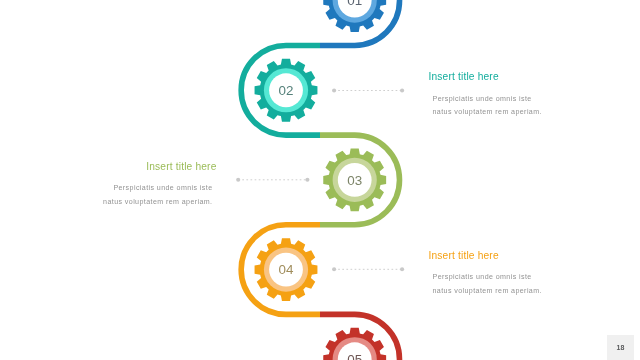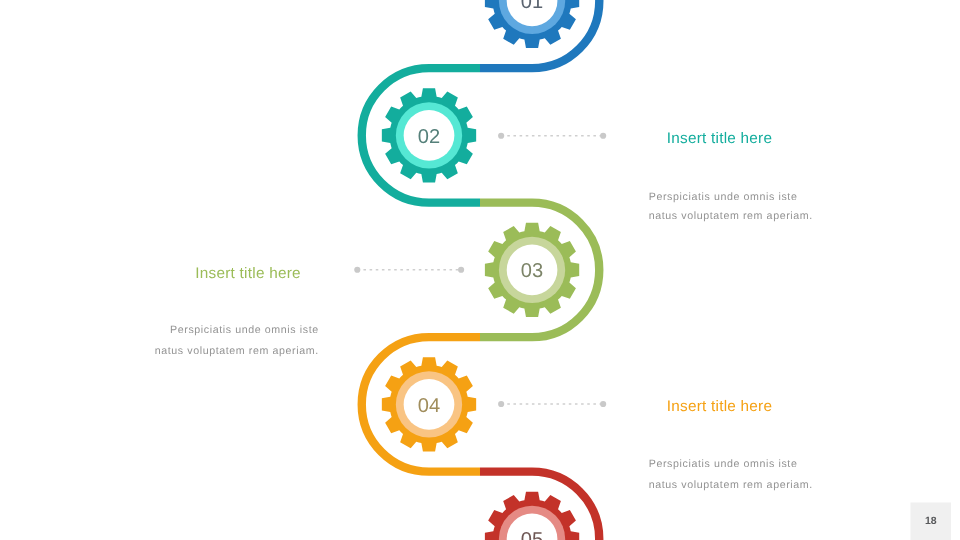--- a/index.html
+++ b/index.html
@@ -9,21 +9,21 @@
        -webkit-font-smoothing:antialiased;}
   #slide{position:relative;width:640px;height:360px;background:#fff;overflow:hidden;}
   svg#art{position:absolute;left:0;top:0;width:640px;height:360px;}
   .gearnum{font-family:"Liberation Sans",sans-serif;font-size:13.4px;
            text-anchor:middle;}
   #art text{will-change:opacity;}
   .txtblock{will-change:opacity;}
   .pagenum{will-change:opacity;}
   .txtblock{position:absolute;}
   .t-title{font-size:10.2px;letter-spacing:.17px;line-height:11px;
-           white-space:nowrap;margin:16px;}
+           white-space:nowrap;margin:0;}
   .t-body{font-size:7.1px;letter-spacing:.4px;line-height:9.6px;color:#939393;
           white-space:nowrap;margin:0;padding-top:8.5px;}
   .t-body div{margin:4px;}
   .pagebox{position:absolute;left:607px;top:335px;width:27px;height:25px;background:#f0f0f0;}
   .pagenum{position:absolute;left:607px;top:335px;width:27px;height:25px;
            display:flex;align-items:center;justify-content:center;
            font-size:7px;font-weight:bold;color:#58595b;}
 </style>
 </head>
 <body>

